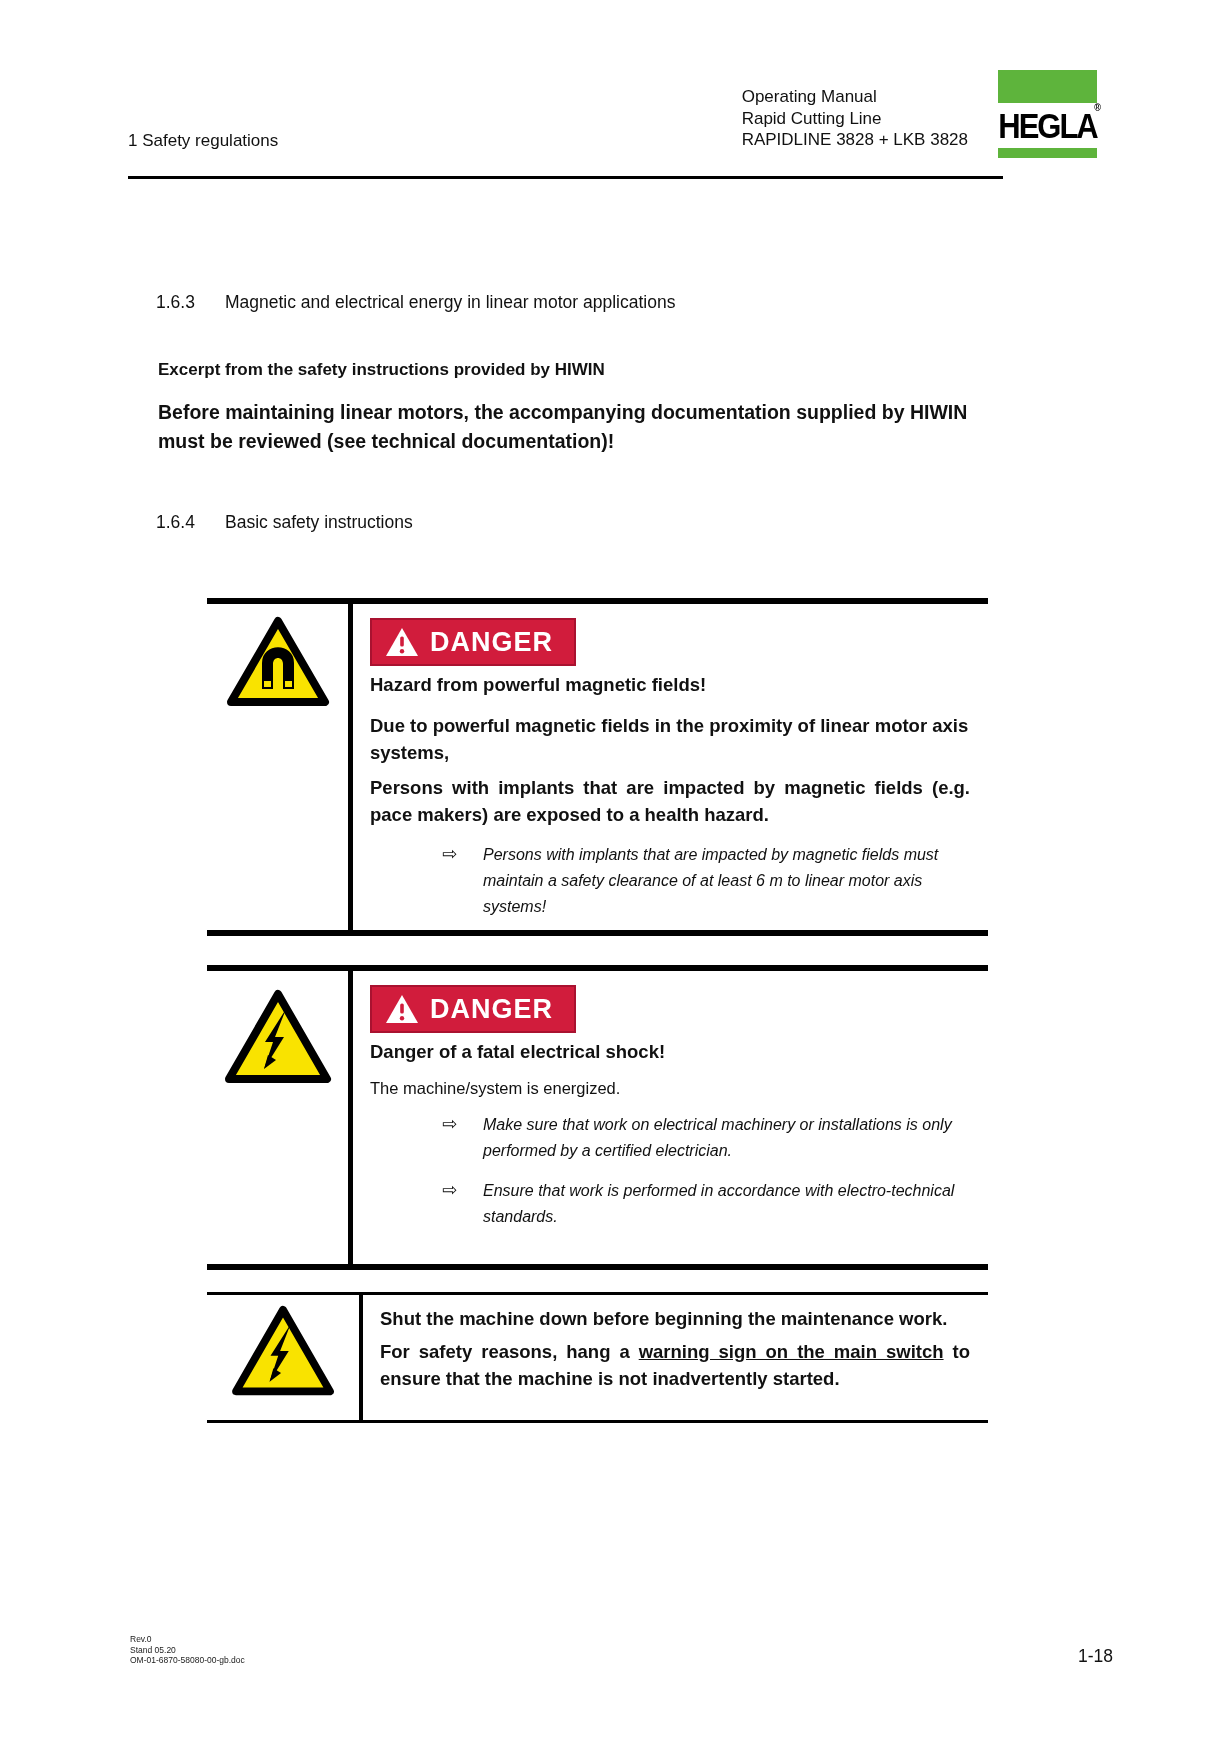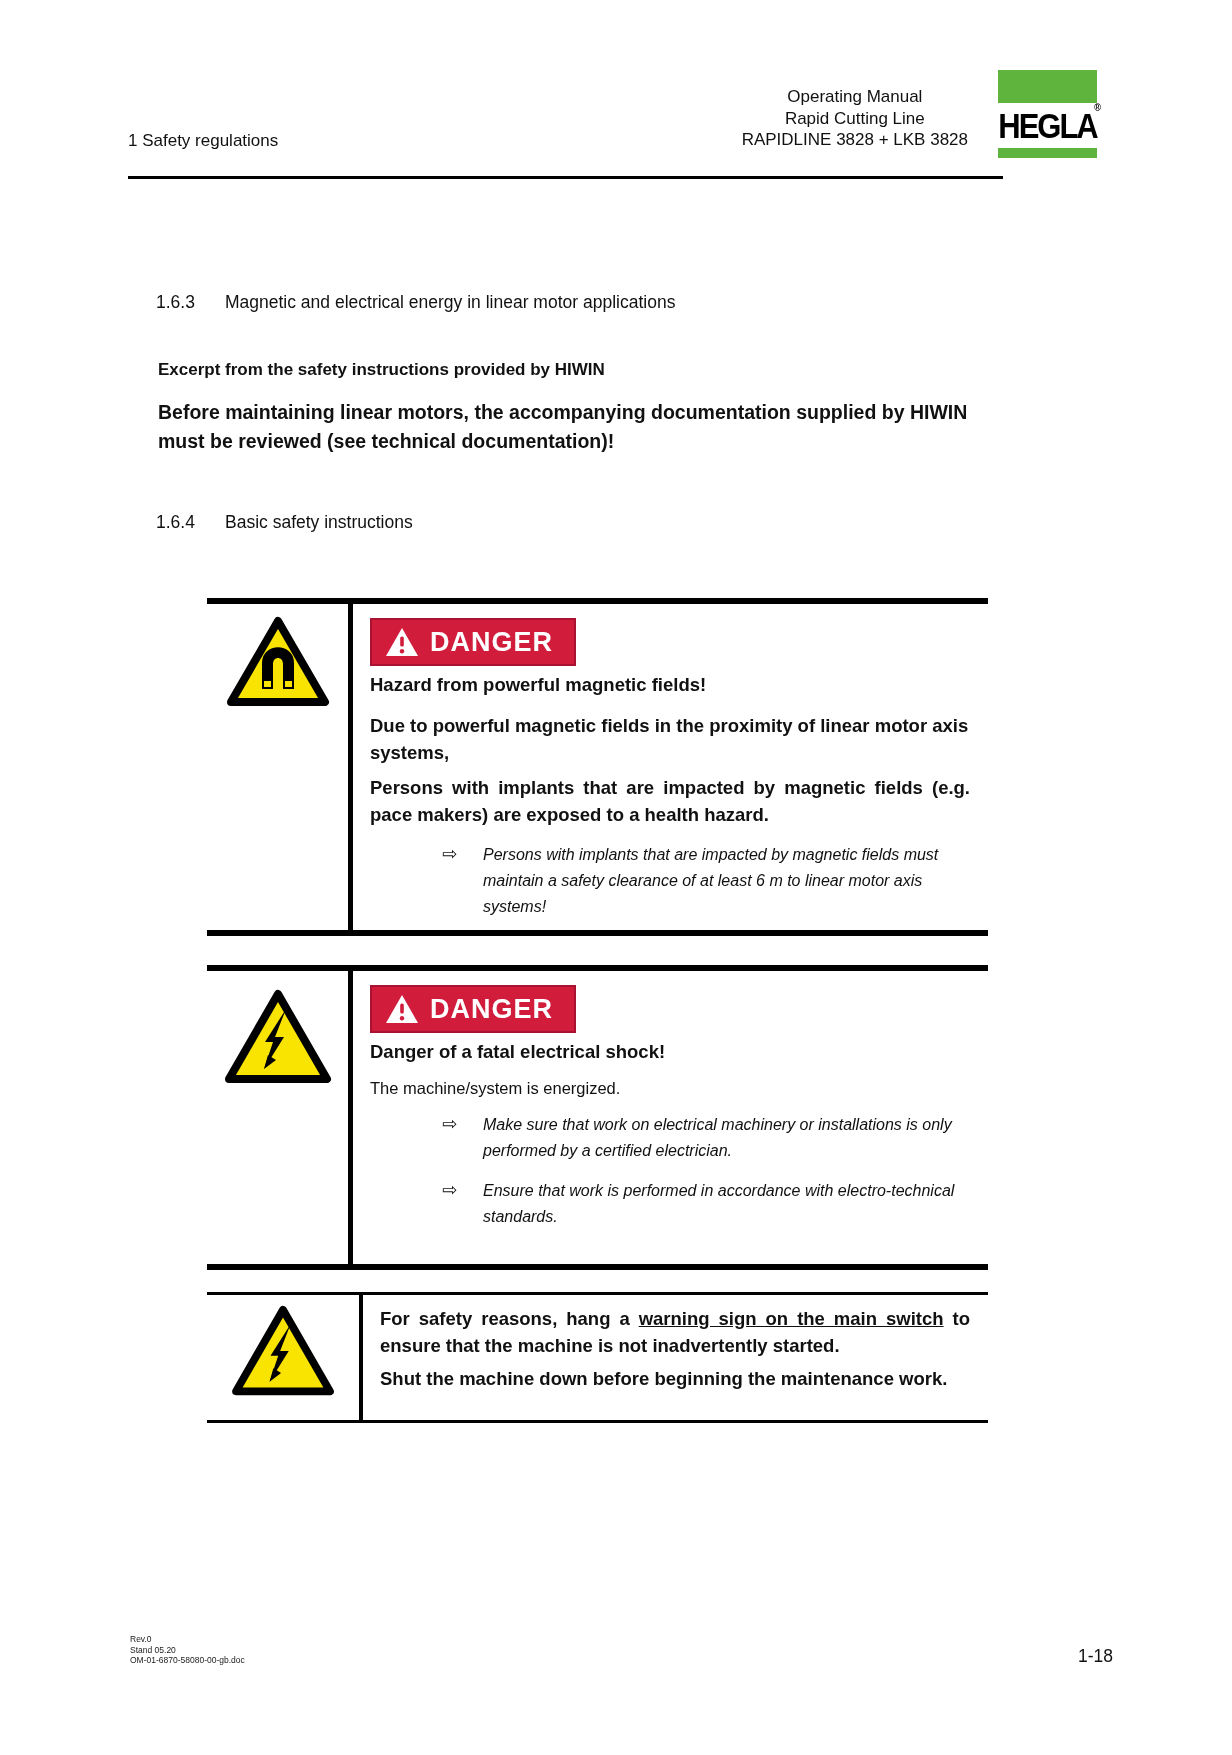--- a/index.html
+++ b/index.html
@@ -7,21 +7,21 @@
     position:relative;
     width:1232px;height:1755px;
     margin:0 auto;
     background:#ffffff;
     font-family:"Liberation Sans","DejaVu Sans",sans-serif;
     color:#111;
     overflow:hidden;
   }
   
   .header-left{position:absolute;left:128px;top:131px;font-size:17px;}
-  .header-right{position:absolute;right:264px;top:86px;text-align:center;font-size:17px;line-height:21.5px;}
+  .header-right{position:absolute;right:264px;top:86px;text-align:left;font-size:17px;line-height:21.5px;}
   .logo{position:absolute;left:998px;top:70px;width:99px;}
   .logo .bar-top{height:33px;background:#5eb43c;}
   .logo .wordmark{position:relative;height:45px;display:flex;align-items:center;justify-content:center;
      font-weight:bold;font-size:31px;letter-spacing:-2px;transform:scaleY(1.15);color:#000;}
   .logo .wordmark .reg{position:absolute;top:2px;right:-4px;font-size:9px;letter-spacing:0;transform:none;}
   .logo .bar-bottom{height:10px;background:#5eb43c;}
   .header-rule{position:absolute;left:128px;top:176px;width:875px;height:3px;background:#000;}
   
   .sec-heading{position:absolute;left:130px;display:flex;font-size:17.5px;margin-left:26px;}
   .sec-heading .num{width:69px;flex:0 0 69px;}
@@ -159,22 +159,22 @@
   <div class="wbox wbox-3">
     <div class="icon-col">
       <svg class="tri-3" width="104" height="96" viewBox="0 0 108 100">
         <path d="M54 7 L103 92 L5 92 Z" fill="#f9e300" stroke="#000" stroke-width="8" stroke-linejoin="round"></path>
         <path d="M62 22 L41 55 L49 55 L40 82 L60 50 L51 50 Z" fill="#000"></path>
         <path d="M40 82 L52 73 L44 68 Z" fill="#000"></path>
       </svg>
     </div>
     <div class="vdivider"></div>
     <div class="text-col">
+      <p class="w-para">Shut the machine down before beginning the maintenance work.</p>
       <p class="w-para justify"><span>For safety reasons, hang a </span><span class="u">warning sign on the main switch</span><span> to ensure that the machine is not inadvertently started.</span></p>
-      <p class="w-para">Shut the machine down before beginning the maintenance work.</p>
     </div>
   </div>
 
   <div class="footer-left">
     <div>Rev.0</div>
     <div>Stand 05.20</div>
     <div>OM-01-6870-58080-00-gb.doc</div>
   </div>
   <div class="page-number">1-18</div>
 

